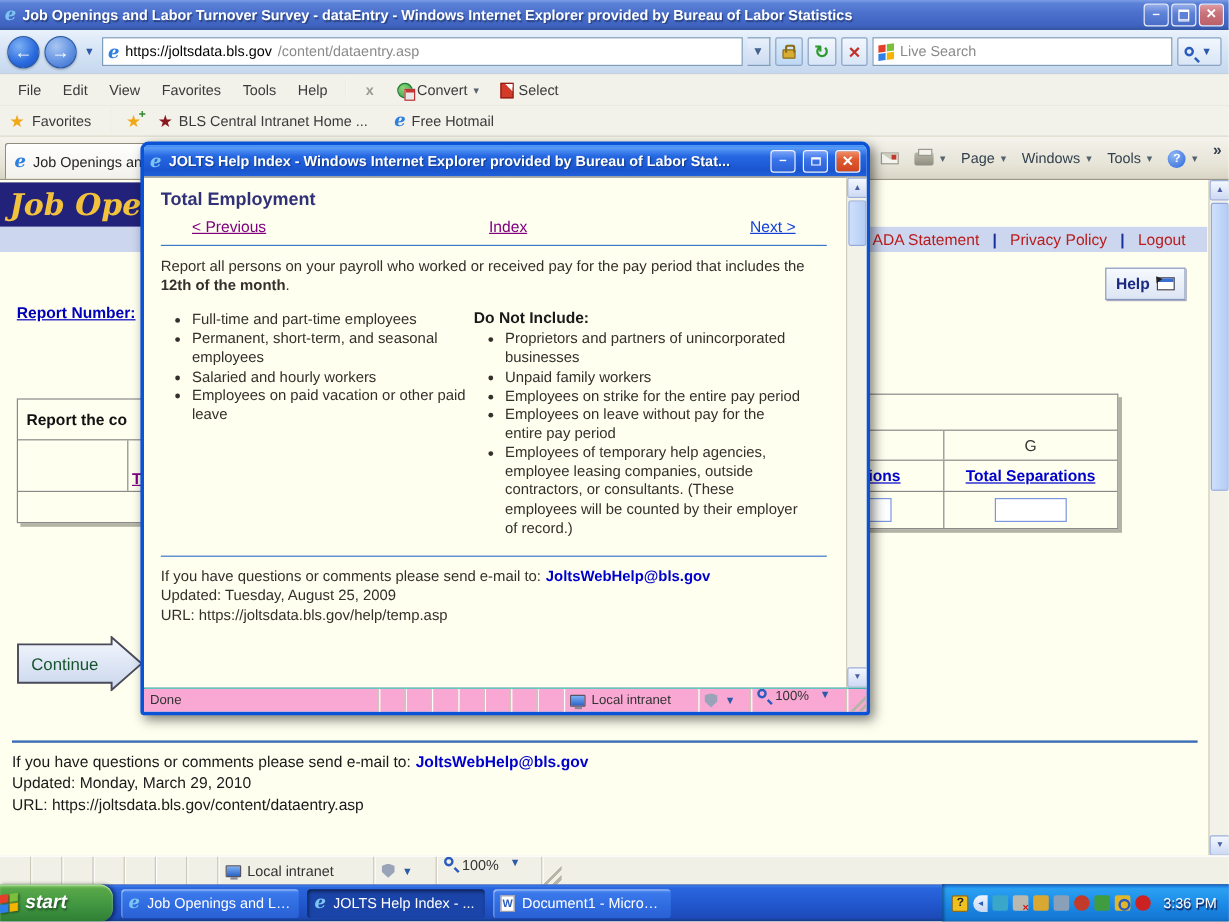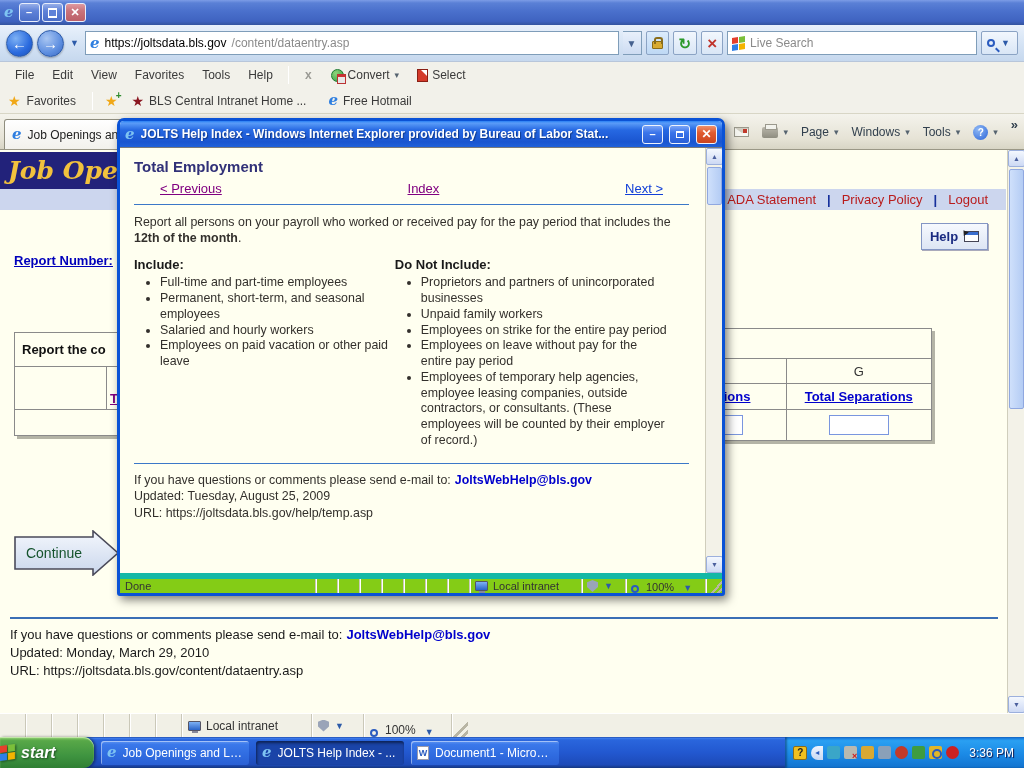--- a/index.html
+++ b/index.html
@@ -148,21 +148,21 @@
 
   
   .statusbar{position:absolute;left:0;top:713px;width:100%;height:24px;background:#f1f0e6;border-top:1px solid #fff;
     display:flex;align-items:stretch;font-size:12px;color:#333}
   .sb-panel{display:flex;align-items:center;padding:0 6px;border-right:1px solid #cac8b8;box-shadow:1px 0 0 #fff;white-space:nowrap;overflow:hidden}
   .sb-left{flex:1}
   .sb-seg{width:26px;border-right:1px solid #cac8b8;box-shadow:1px 0 0 #fff}
   .pc-ico{width:13px;height:10px;border:1px solid #556;background:linear-gradient(#7db1f4,#2a64c8);border-radius:1px;position:relative;margin-right:5px}
   .pc-ico::after{content:"";position:absolute;left:3px;bottom:-3px;width:6px;height:2px;background:#889}
   .shield-ico{width:11px;height:12px;background:#9aa4b8;clip-path:polygon(50% 0,100% 18%,100% 58%,50% 100%,0 58%,0 18%);margin-right:4px}
-  .zoom-panel{display:flex;align-items:flex-end;gap:7px}
+  .zoom-panel{display:flex;align-items:flex-start;gap:7px}
   .grip{width:16px;background:
     linear-gradient(135deg,transparent 0 60%,#b8b5a4 60% 70%,transparent 70% 80%,#b8b5a4 80% 90%,transparent 90%)}
 
   
   .taskbar{position:absolute;left:0;top:737px;width:100%;height:31px;
     background:linear-gradient(180deg,#1e48a8 0%,#3e7cec 4%,#2a66dd 9%,#2258d0 50%,#1d4ab8 90%,#15377f 100%);
     display:flex;align-items:center}
   .start-btn{height:31px;width:94px;border-radius:0 11px 11px 0;display:flex;align-items:center;gap:6px;
     background:linear-gradient(180deg,#8ed06f 0%,#58a848 12%,#3f9440 60%,#2f7f33 100%);
     box-shadow:inset 0 1px 1px #c8eab0,2px 0 3px rgba(0,0,0,.4);color:#fff;font-weight:bold;font-style:italic;font-size:16px;
@@ -213,32 +213,33 @@
   .p-rule{border-top:1px solid #3b78c8;margin:4px 0 9px 0}
   .p-intro{font-size:12.4px;color:#33302c;line-height:1.3;margin-bottom:11px;max-width:560px}
   .p-cols{display:flex}
   .p-col-inc{width:47%}
   .p-col-exc{width:53%}
   .p-col-title{font-size:13px;font-weight:bold;color:#1a1a1a;margin-bottom:3px}
   .p-cols ul{margin:2px 0 0 26px;padding:0}
   .p-cols li{font-size:12.4px;color:#33302c;line-height:1.27;max-width:250px}
   .p-rule2{border-top:1px solid #3b78c8;margin:14px 0 8px 0}
   .p-footer{font-size:12.4px;color:#33302c;line-height:1.35}
-  .p-statusbar{position:absolute;left:0;bottom:0;right:0;height:20px;background:#84cc16;border-top:6px solid #14b8a6;
+  .p-statusbar{position:absolute;left:0;bottom:0;right:0;height:20px;background:#f9a8d4;border-top:1px solid #14b8a6;
     display:flex;align-items:stretch;font-size:11px;color:#333}
   .p-statusbar .sb-seg{width:22px}
   .p-statusbar .sb-panel{padding:0 5px}
 </style>
 </head>
 <body>
 
 <div id="screen">
 
   <div class="titlebar">
     <span class="ie-icon">e</span>
+    <span class="wtitle">Job Openings and Labor Turnover Survey - dataEntry - Windows Internet Explorer provided by Bureau of Labor Statistics</span>
     <span class="tb-btns">
       <span class="tb-btn tb-min">–</span>
       <span class="tb-btn tb-restore">
           <span class="restore-glyph"></span>
         </span>
       <span class="tb-btn tb-close-muted">✕</span>
     </span>
   </div>
 
   <div class="navbar">
@@ -497,21 +498,20 @@
         <div class="p-heading">Total Employment</div>
         <div class="p-nav">
           <a href="#" class="nav-prev">&lt; Previous</a>
           <a href="#" class="nav-index">Index</a>
           <a href="#" class="nav-next">Next &gt;</a>
         </div>
         <div class="p-rule"></div>
         <p class="p-intro"><span>Report all persons on your payroll who worked or received pay for the pay period that includes the </span><b>12th of the month</b><span>.</span></p>
         <div class="p-cols">
           <div class="p-col-inc">
-            <div class="p-col-title">Include:</div>
             <ul>
                 <li>Full-time and part-time employees</li>
                 <li>Permanent, short-term, and seasonal employees</li>
                 <li>Salaried and hourly workers</li>
                 <li>Employees on paid vacation or other paid leave</li>
               </ul>
           </div>
           <div class="p-col-exc">
             <div class="p-col-title">Do Not Include:</div>
             <ul>

